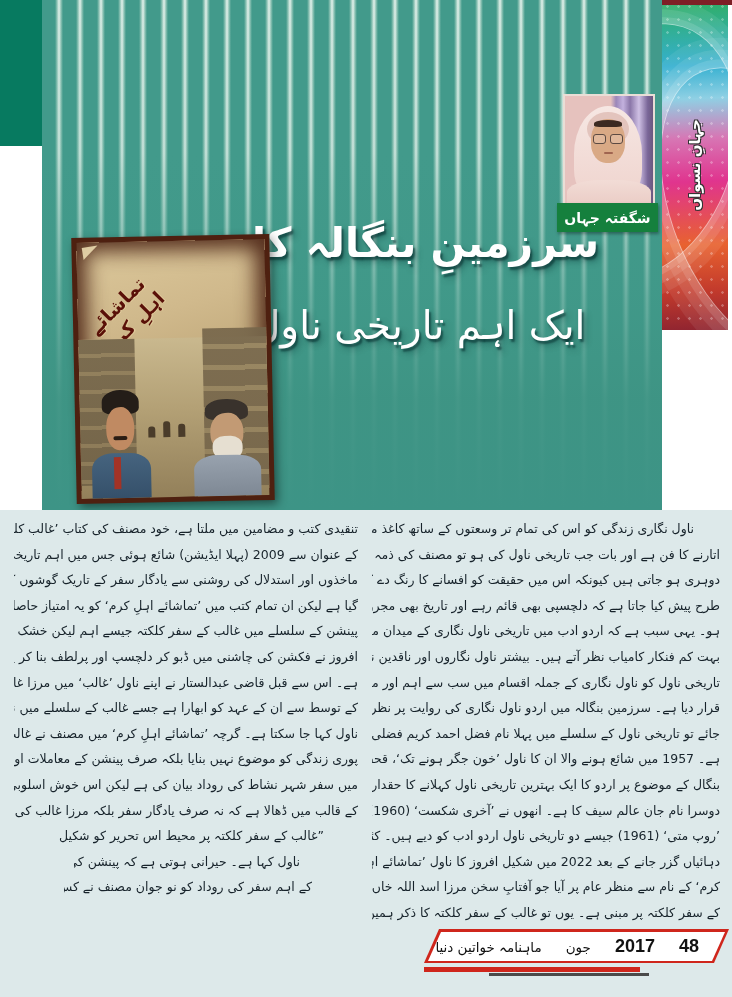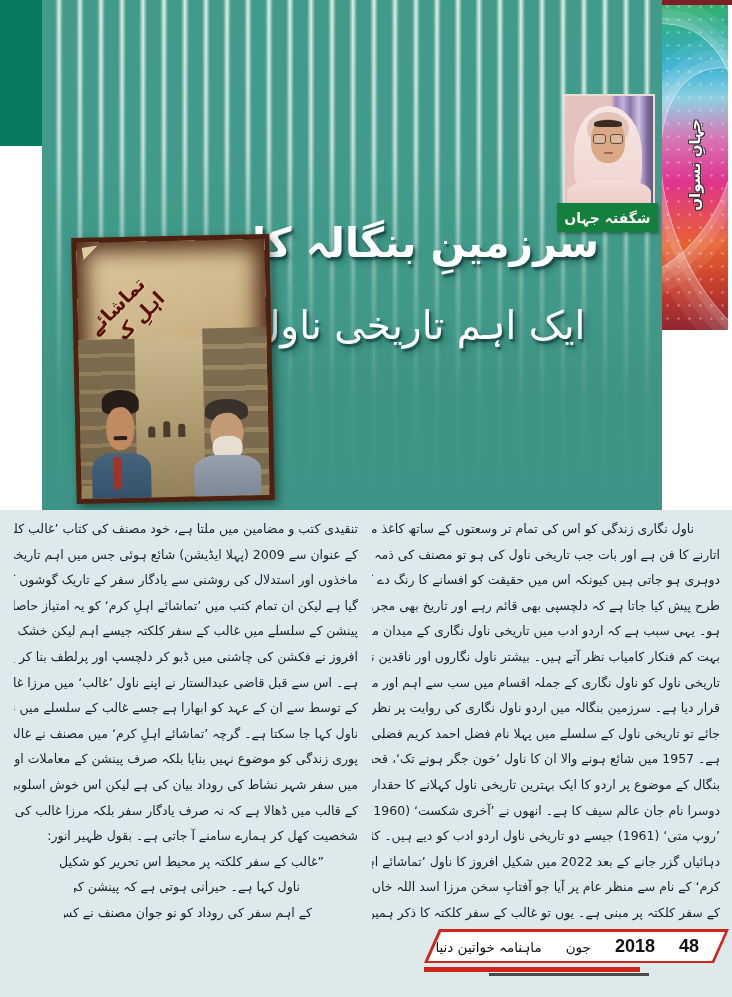--- a/index.html
+++ b/index.html
@@ -225,31 +225,30 @@
       <div class="txt-line">ماخذوں اور استدلال کی روشنی سے یادگار سفر کے تاریک گوشوں کو اجاگر کیا</div>
       <div class="txt-line">گیا ہے لیکن ان تمام کتب میں ’تماشائے اہلِ کرم‘ کو یہ امتیاز حاصل ہے کہ</div>
       <div class="txt-line">پینشن کے سلسلے میں غالب کے سفر کلکتہ جیسے اہم لیکن خشک موضوع کو شکیل</div>
       <div class="txt-line">افروز نے فکشن کی چاشنی میں ڈبو کر دلچسپ اور پرلطف بنا کر پیش کیا</div>
       <div class="txt-line">ہے۔ اس سے قبل قاضی عبدالستار نے اپنے ناول ’غالب‘ میں مرزا غالب</div>
       <div class="txt-line">کے توسط سے ان کے عہد کو ابھارا ہے جسے غالب کے سلسلے میں نیم سوانحی</div>
       <div class="txt-line">ناول کہا جا سکتا ہے۔ گرچہ ’تماشائے اہلِ کرم‘ میں مصنف نے غالب کی</div>
       <div class="txt-line">پوری زندگی کو موضوع نہیں بنایا بلکہ صرف پینشن کے معاملات اور اس سلسلے</div>
       <div class="txt-line">میں سفر شہر نشاط کی روداد بیان کی ہے لیکن اس خوش اسلوبی سے اسے ناول</div>
       <div class="txt-line">کے قالب میں ڈھالا ہے کہ نہ صرف یادگار سفر بلکہ مرزا غالب کی پوری</div>
-      <div class="txt-line">شخصیت کھل کر ہمارے سامنے آ جاتی ہے۔ بقول ظہیر انور:</div>
     </div>
   <div class="quote-block">
       <div class="txt-line">”غالب کے سفر کلکتہ پر محیط اس تحریر کو شکیل افروز نے تاریخی</div>
       <div class="txt-line">ناول کہا ہے۔ حیرانی ہوتی ہے کہ پینشن کی خاطر مرزا غالب</div>
       <div class="txt-line">کے اہم سفر کی روداد کو نو جوان مصنف نے کس قدر روانی سے</div>
     </div>
 </div>
 
 <div class="footer-bar">
   <div class="footer-bar-inner">
     <span class="footer-page">48</span>
-    <span class="footer-year">2018</span>
+    <span class="footer-year">2017</span>
     <span class="footer-month">جون</span>
     <span class="footer-mag">ماہنامہ خواتین دنیا</span>
   </div>
 </div>
 <div class="footer-redline"></div>
 <div class="footer-grayline"></div>
 
 </body></html>

